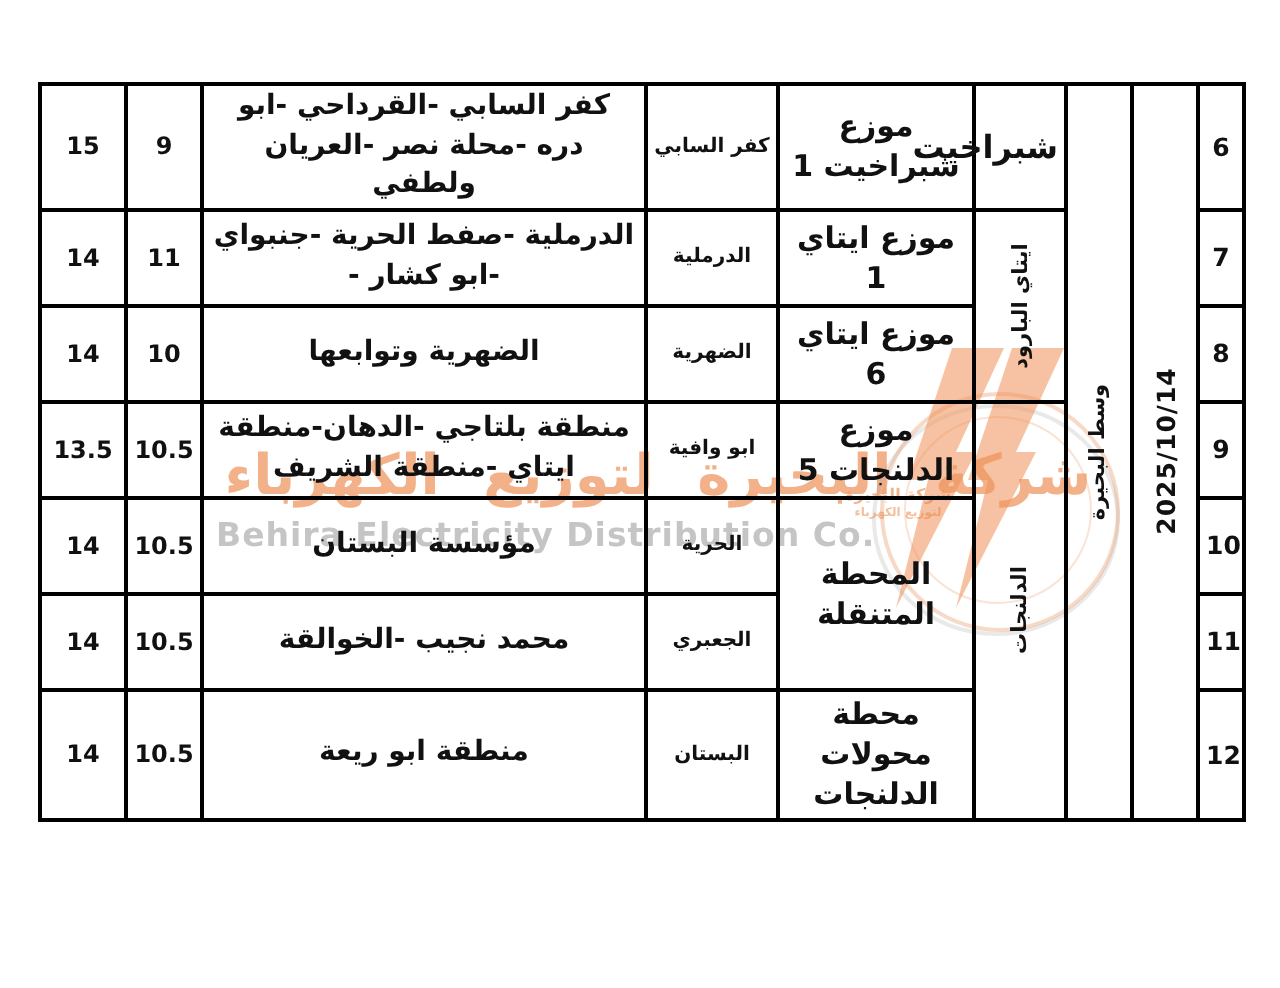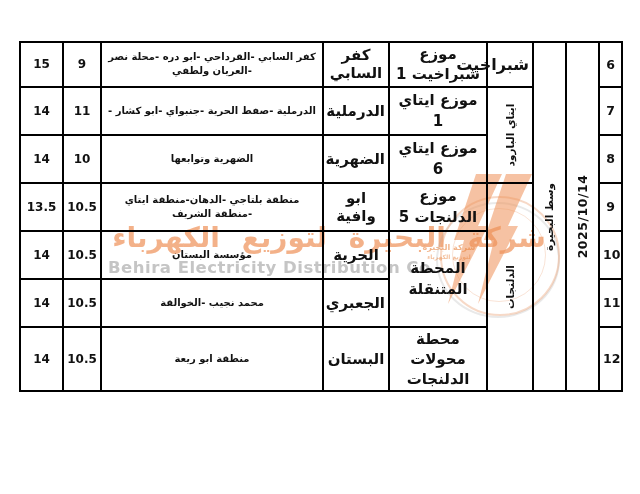--- a/index.html
+++ b/index.html
@@ -36,22 +36,22 @@
     border-collapse:collapse;table-layout:fixed;background:transparent;
   }
   .schedule td{
     border:2px solid #000;text-align:center;vertical-align:middle;
     font-weight:bold;color:#111;padding:1px 3px;background:transparent;
   }
   tr.r-first{height:44px;padding-left:37px;}
   tr.r-mid{height:48px;}
   tr.r-last{height:43px;}
   td.num{font-size:12px;}
-  td.areas{font-size:10px;line-height:1.4;}
-  td.station{font-size:15px;}
+  td.areas{font-size:14px;line-height:1.4;}
+  td.station{font-size:10px;}
   td.feeder{font-size:15px;line-height:1.35;text-align:center;}
   td.region-h{font-size:16px;}
   td.rowno{font-size:12.5px;}
   td.vcell{position:relative;padding:0;}
   td.vcell .rot{position:absolute;inset:0;display:flex;align-items:center;justify-content:center;}
   td.vcell .rot span{transform:rotate(-90deg);white-space:nowrap;font-weight:bold;}
   td.regionV .rot span{font-size:10.5px;}
   td.sector .rot span{font-size:10.5px;}
   td.datec .rot span{font-size:12.5px;letter-spacing:.5px;}
 </style>

